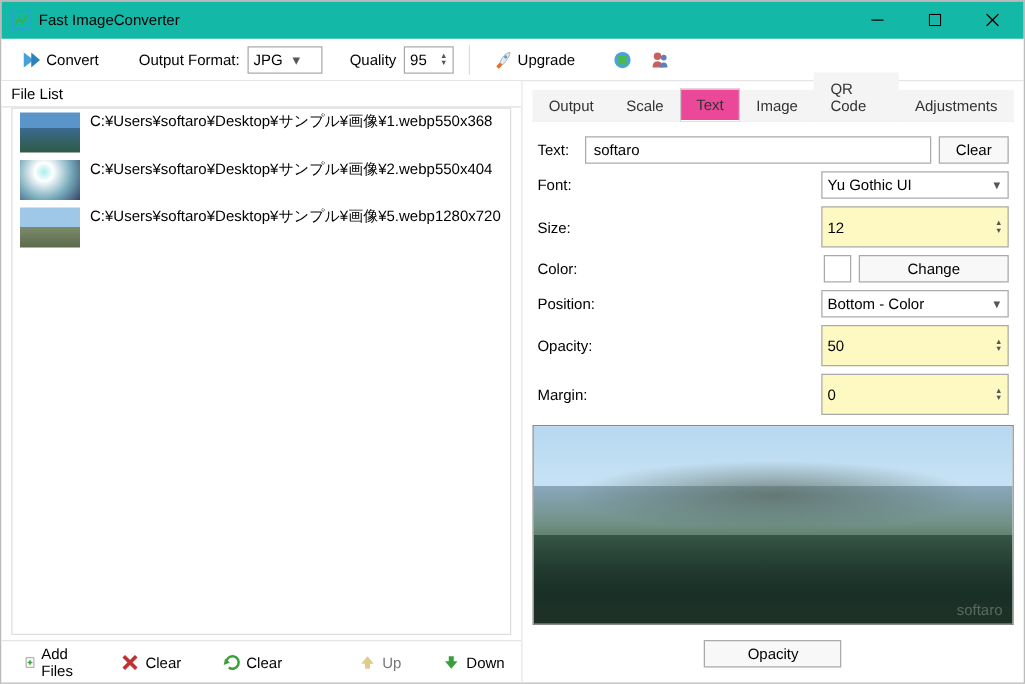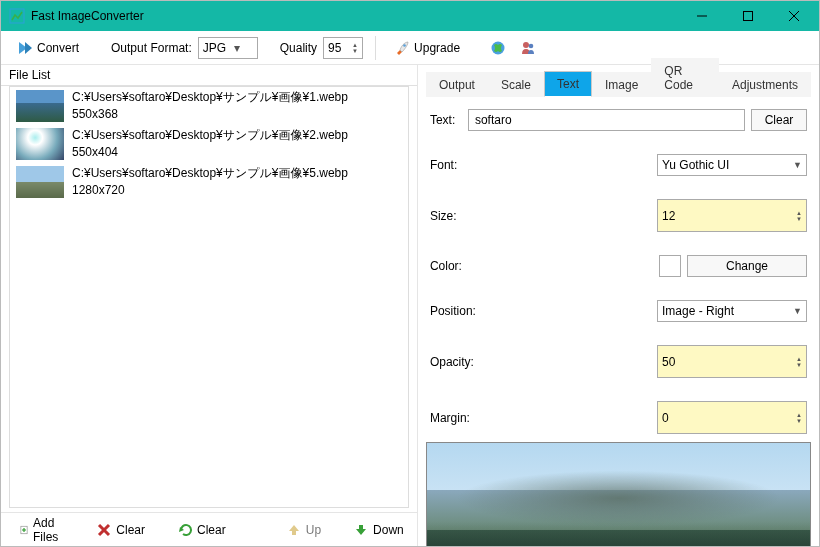--- a/index.html
+++ b/index.html
@@ -25,29 +25,29 @@
 .globeicon,.usericon{padding:4px 4px}
 .main{flex:1;display:flex;min-height:0}
 .leftpane{flex:1.08;display:flex;flex-direction:column;border-right:1px solid #e5e5e5;min-width:0}
 .flhead{padding:3px 8px;border-bottom:1px solid #e0e0e0;background:#fff}
 .filelist{flex:1;overflow:auto;border:1px solid #ddd;margin:0 8px 4px 8px}
 .filerow{display:flex;gap:8px;padding:3px 6px}
 .thumb{width:48px;height:32px;background:#ccc;flex-shrink:0}
 .t1{background:linear-gradient(to bottom,#5a95c9 0%,#5a95c9 40%,#3a6a8f 40%,#2e5a44 100%)}
 .t2{background:radial-gradient(circle at 40% 30%,#aee 0%,#fff 20%,#7ab 60%,#346 100%)}
 .t3{background:linear-gradient(to bottom,#9fc8e8 0%,#9fc8e8 50%,#7a8a6a 50%,#5a6a4a 100%)}
-.finfo{display:flex;flex-direction:column;justify-content:space-between;line-height:15px}
+.finfo{display:flex;justify-content:flex-start;line-height:15px}
 .bottombar{height:34px;display:flex;align-items:center;padding:0 10px;gap:16px;border-top:1px solid #e5e5e5}
 .bottombar .tbtn{padding:4px 8px}
 .bottombar .disabled{opacity:0.55}
 .rightpane{flex:1;display:flex;flex-direction:column;padding:4px 8px 8px 8px;gap:6px;min-width:0}
 .tabs{display:flex;border-bottom:1px solid #c8c8c8;height:28px;align-items:flex-end}
 .tab{padding:5px 12px;border:1px solid transparent;border-bottom:none;background:#f4f4f4;color:#333;cursor:pointer;position:relative;top:1px}
-.tab.active{background:#0ea5e9;border-color:#c8c8c8;border-bottom:1px solid #fff}
-.form{display:flex;flex-direction:column;gap:23px;padding:6px 4px 2px 4px}
+.tab.active{background:#ec4899;border-color:#c8c8c8;border-bottom:1px solid #fff}
+.form{display:flex;flex-direction:column;gap:6px;padding:6px 4px 2px 4px}
 .formrow{display:flex;align-items:center;gap:6px}
 .formrow .flabel{width:80px}
 .t-text{flex:1;height:22px;border:1px solid #aaa;padding:0 6px}
 .btn{height:22px;border:1px solid #aaa;background:#f8f8f8;padding:0 14px;display:flex;align-items:center;justify-content:center;cursor:pointer}
 .ddfield{flex:1;height:22px;border:1px solid #aaa;background:#fff;display:flex;align-items:center;padding:0 4px}
 .ddfield .val{flex:1}
 .ddfield .car{color:#555;font-size:9px}
 .numfield{flex:1;height:33px;border:1px solid #aaa;background:#fef9c3;display:flex;align-items:center;padding:0 4px}
 .numfield .val{flex:1}
 .colorbox{width:22px;height:22px;border:1px solid #aaa;background:#fff}
@@ -247,21 +247,21 @@
         <div class="spc"></div>
         <div class="colorbox"></div>
         <div class="btn" style="flex:0 0 120px">
             <span>Change</span>
           </div>
       </div>
       <div class="formrow">
         <span class="flabel">Position:</span>
         <div class="spc"></div>
         <div class="ddfield" style="flex:0 0 150px">
-          <span class="val">Image - Right</span>
+          <span class="val">Bottom - Color</span>
           <span class="car">▼</span>
         </div>
       </div>
       <div class="formrow">
         <span class="flabel">Opacity:</span>
         <div class="spc"></div>
         <div class="numfield" style="flex:0 0 150px">
           <span class="val">50</span>
           <div class="spin">
               <span>▲</span>

